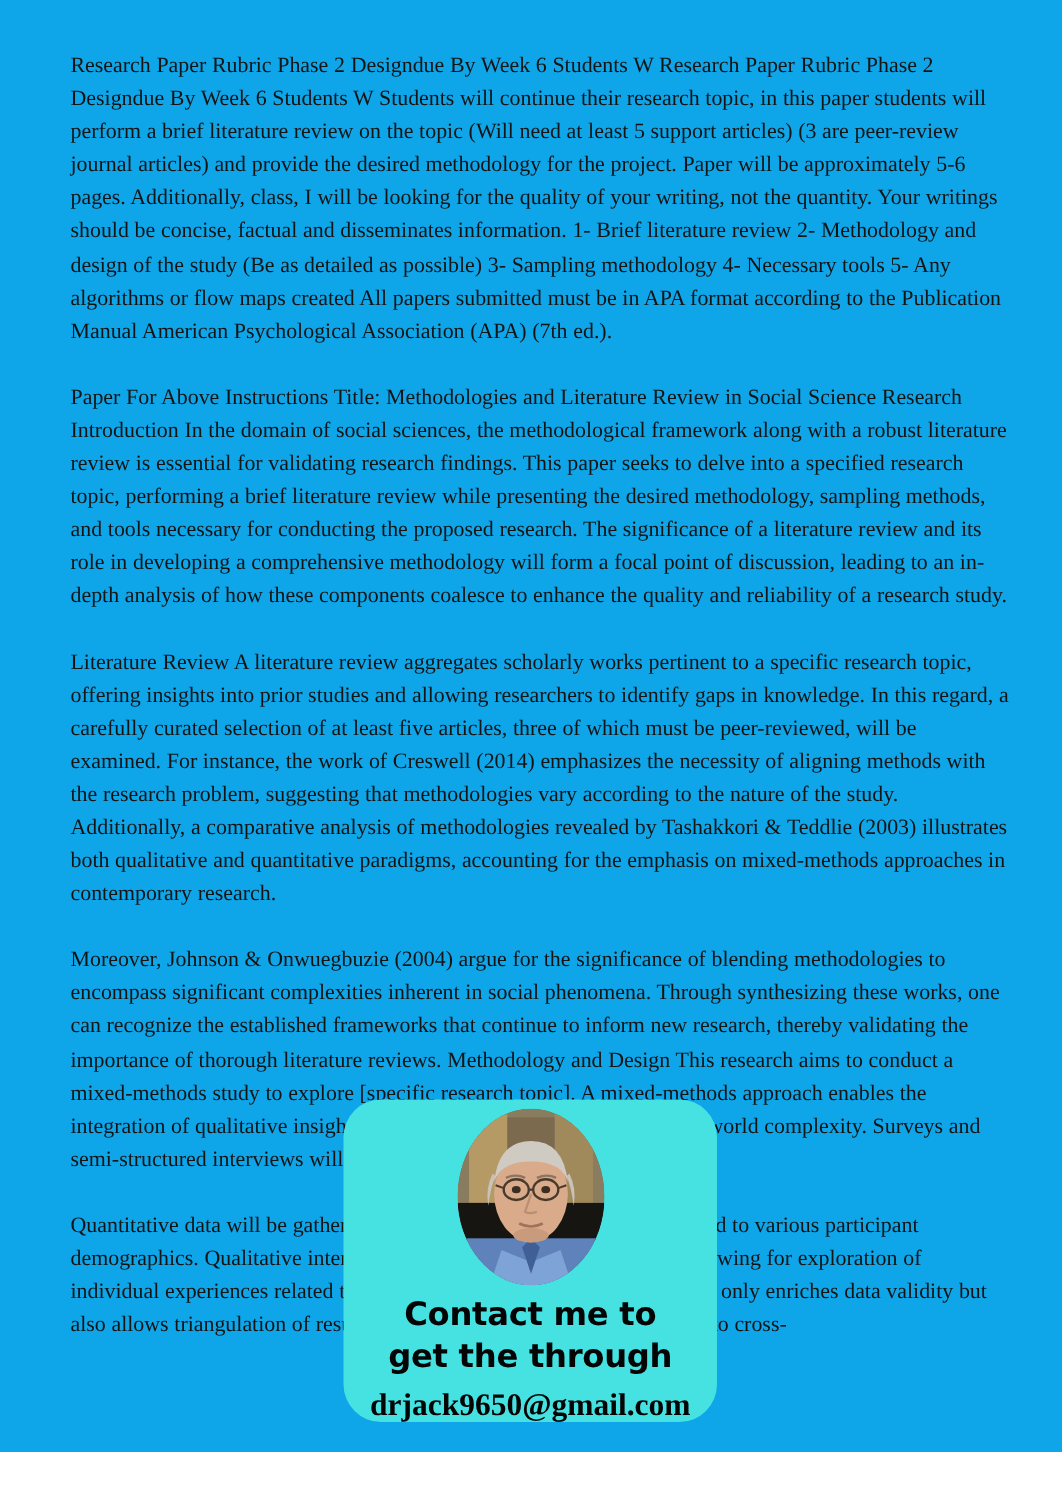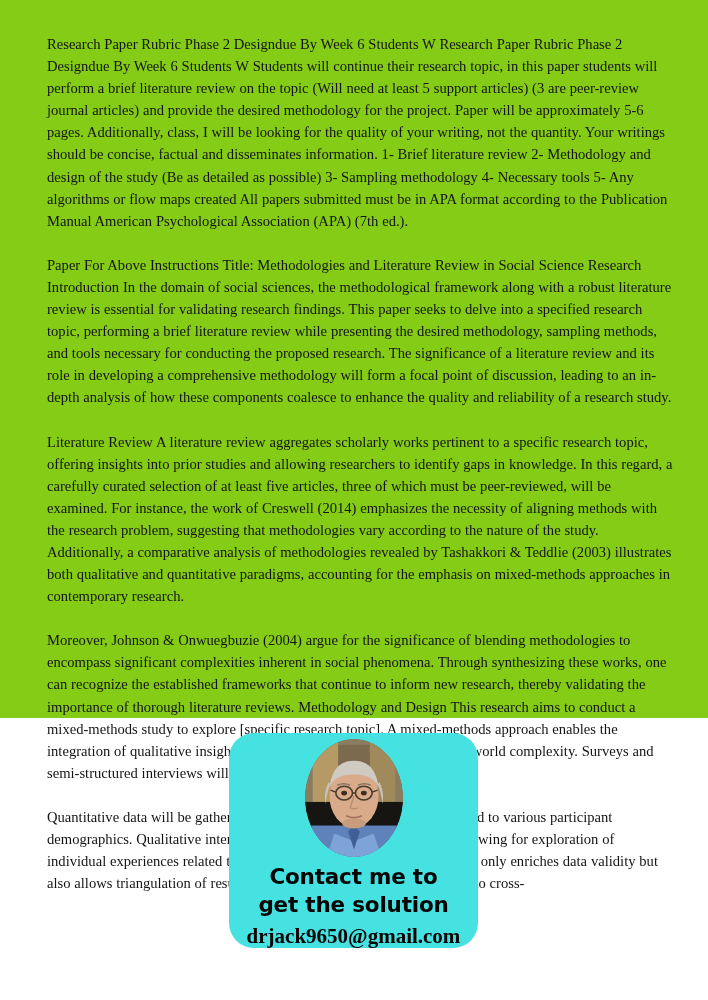--- a/index.html
+++ b/index.html
@@ -13,22 +13,22 @@
     height: 1000px;
     font-family: "Liberation Serif", "DejaVu Serif", serif;
     color: #111111;
     overflow: hidden;
     position: relative;
   }
 
   #page {
     position: relative;
     width: 708px;
-    height: 718px;
-    background: #84cc16;
+    height: 968px;
+    background: #0ea5e9;
   }
 
   #doc-body {
     position: absolute;
     left: 47px;
     top: 33px;
     width: 628px;
   }
 
   .para {
@@ -139,18 +139,18 @@
           <path d="M33 47 q7 -3 13 0" stroke="#8c7560" stroke-width="1.6" fill="none"></path>
           <path d="M54 47 q7 -3 13 0" stroke="#8c7560" stroke-width="1.6" fill="none"></path>
           <path d="M50 58 q-3 9 -4 12 q3 2 8 0" stroke="#b98e72" stroke-width="1.5" fill="none"></path>
           <path d="M42 78 q8 4 16 0" stroke="#a3705b" stroke-width="1.8" fill="none"></path>
           <ellipse cx="50" cy="86" rx="12" ry="5" fill="#c99b7d"></ellipse>
         </g>
       </svg>
     </div>
 
     <div class="card-line" id="card-line-1">Contact me to</div>
-    <div class="card-line" id="card-line-2">get the solution</div>
+    <div class="card-line" id="card-line-2">get the through</div>
     <div id="card-email">drjack9650@gmail.com</div>
 
   </div>
 
 </div>
 
 </body></html>

